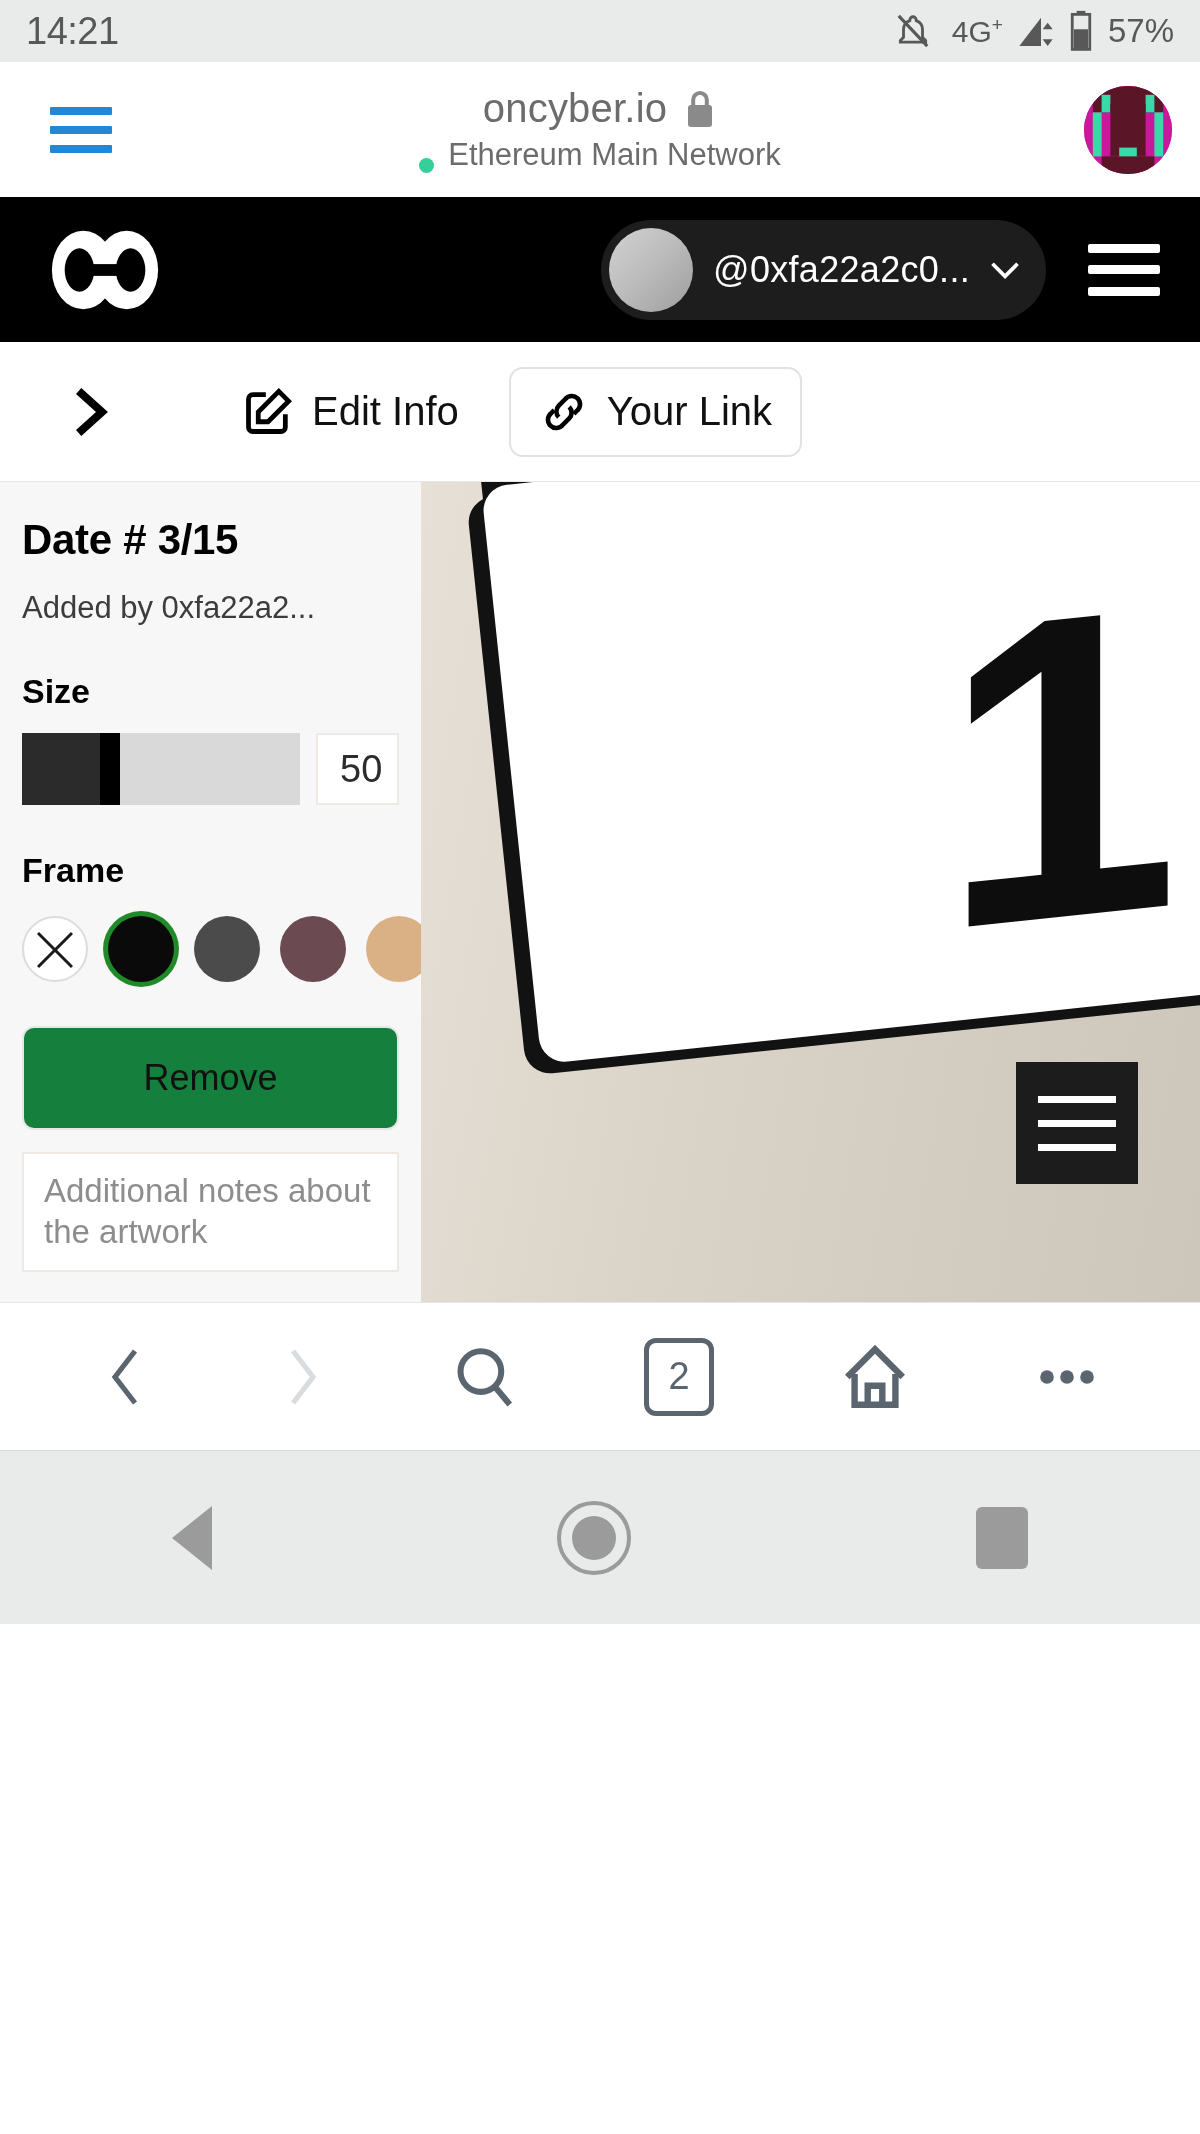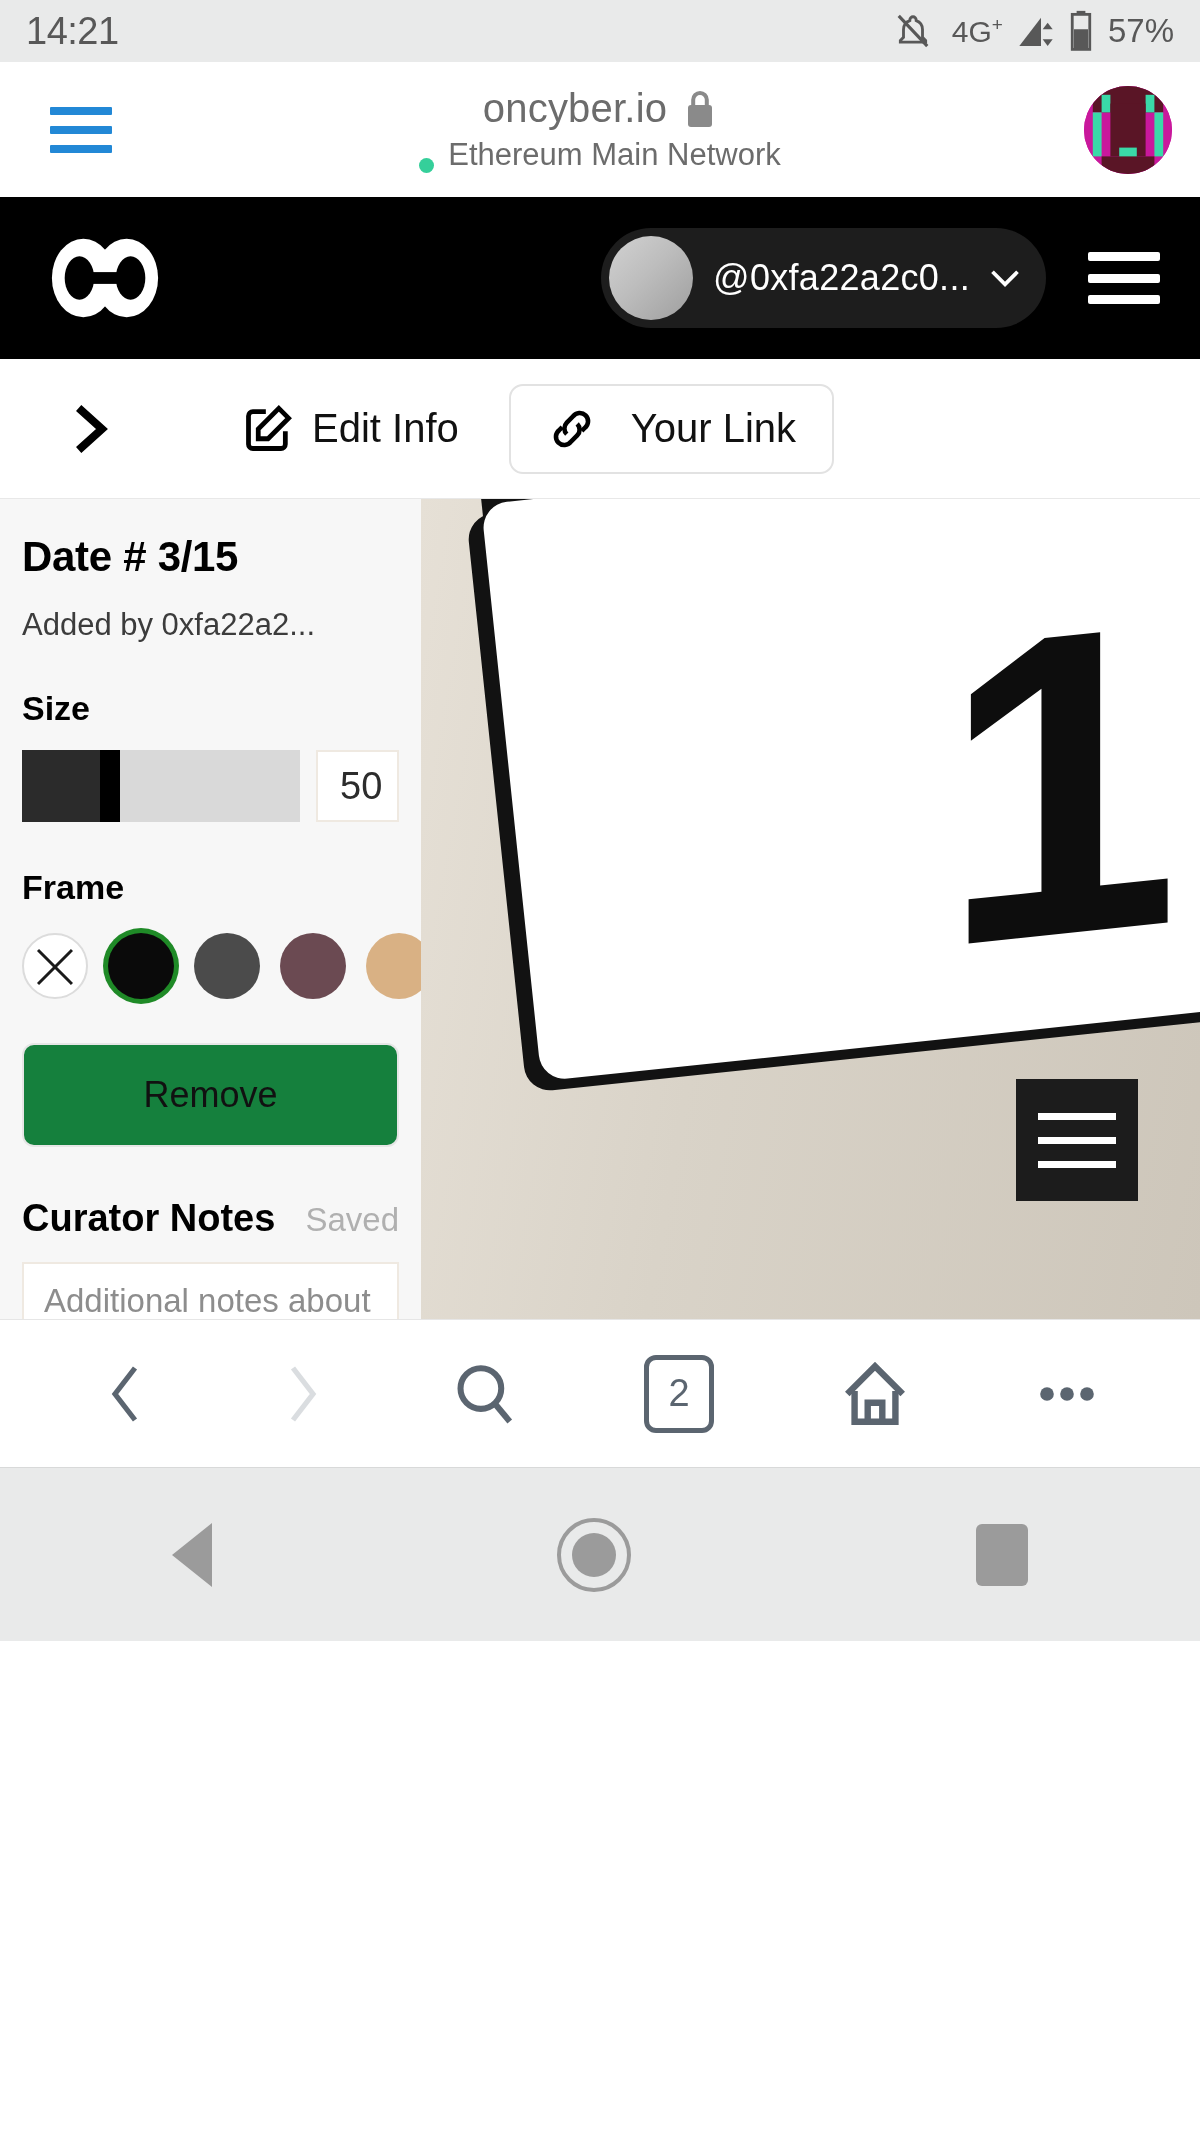--- a/index.html
+++ b/index.html
@@ -40,21 +40,21 @@
   .url-line2 { display:flex; align-items:flex-end; gap:14px; margin-top:6px; pointer-events:auto; }
   .net-dot { width:15px; height:15px; border-radius:50%; background:#35cf9a; }
   .net-text { font-size:31px; color:#6c6c6c; }
   .avatar-pix {
     margin-left:auto; width:88px; height:88px; border-radius:50%;
     overflow:hidden; position:relative; background:#c9189c;
   }
 
   
   .appheader {
-    height:162px; background:#000; display:flex; align-items:center;
+    height:145px; background:#000; display:flex; align-items:center;
     padding:0 32px; gap:18px;
   }
   .logo-inf { width:118px; height:90px; margin-left:14px; }
   .acct-pill {
     margin-left:auto; display:flex; align-items:center;
     background:#1d1d1d; border-radius:60px; height:100px;
     padding:0 26px 0 8px; gap:20px; max-width:540px;
   }
   .acct-av {
     width:84px; height:84px; border-radius:50%;
@@ -69,22 +69,22 @@
 
   
   .toolbar {
     height:140px; background:#fff; display:flex; align-items:center;
     padding:0 30px; border-bottom:1px solid #e8e8e8;
   }
   .chev-right { width:56px; height:56px; margin-left:30px; }
   .tb-edit { display:flex; align-items:center; gap:18px; margin-left:126px; }
   .tb-edit-label { font-size:40px; color:#111; }
   .tb-link {
-    display:flex; align-items:center; gap:34px; margin-left:50px;
-    border:2px solid #e2e2e2; border-radius:14px; padding:18px 36px;
+    display:flex; align-items:center; gap:18px; margin-left:50px;
+    border:2px solid #e2e2e2; border-radius:14px; padding:18px 28px;
     background:#fff;
   }
   .tb-link-label { font-size:40px; color:#111; }
 
   
   .content { display:flex; height:820px; }
   .panel {
     width:421px; background:#f7f7f7; padding:34px 22px 0 22px;
     position:relative; overflow:hidden;
   }
@@ -314,24 +314,20 @@
         <div class="sw" style="background:#4b4b4b"></div>
         <div class="sw" style="background:#6b4a52"></div>
         <div class="sw" style="background:#d9b184"></div>
         <div class="sw sw-sq"></div>
       </div>
 
       <div class="btn-remove">
         <span>Remove</span>
       </div>
 
-      <div class="notes-head">
-        <div class="notes-title">Curator Notes</div>
-        <div class="notes-saved">Saved</div>
-      </div>
       <div class="notes-box">
         <div class="notes-ph">Additional notes about the artwork</div>
       </div>
     </div>
 
     <div class="art">
       <div class="art-wall"></div>
       <div class="art-blackband"></div>
       <div class="art-card"></div>
       <div class="art-one">1</div>

